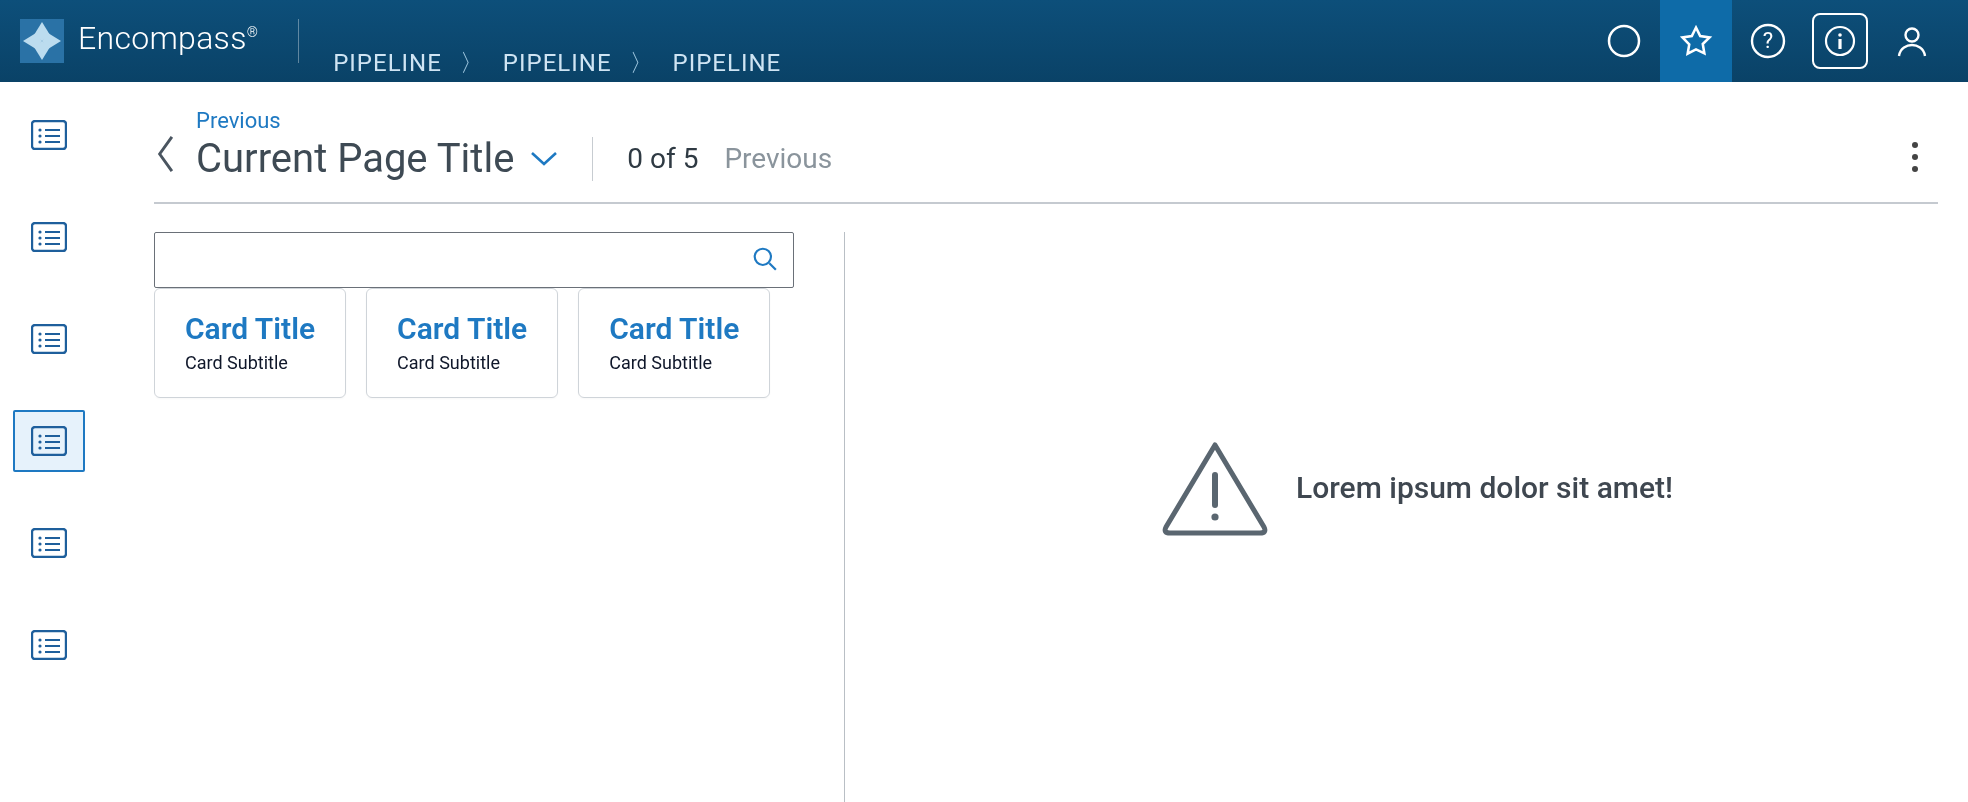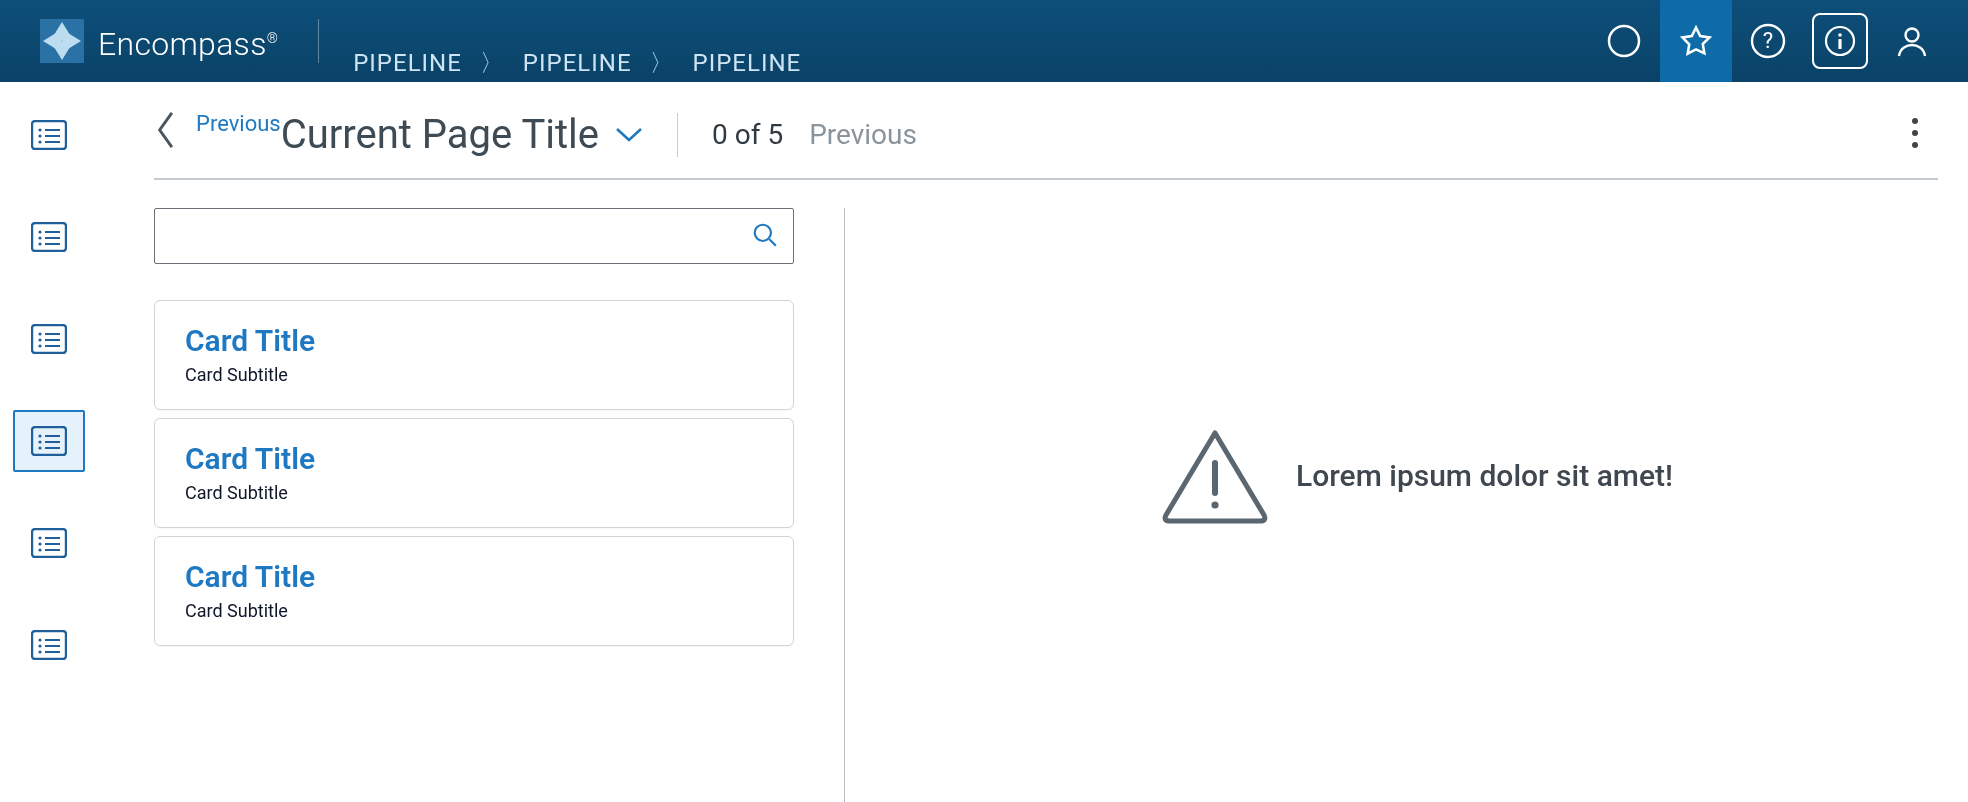--- a/index.html
+++ b/index.html
@@ -1,20 +1,20 @@
 <!DOCTYPE html>
 <html><head>
 <meta charset="utf-8">
 <style>
 * { margin:0; padding:0; box-sizing:border-box; font-family:-apple-system,BlinkMacSystemFont,"Segoe UI",Roboto,Helvetica,Arial,sans-serif; }
 body { width:1968px; height:802px; overflow:hidden; background:#fff; }
 
 
 .header { height:82px; background:linear-gradient(180deg,#0d4f7a 0%,#0a4267 100%); display:flex; align-items:center; padding:0 20px; color:#fff; }
-.brand { display:flex; align-items:flex-end; gap:14px;margin-left:20px; }
+.brand { display:flex; align-items:flex-start; gap:14px; }
 .brand-logo { width:44px; height:44px; }
 .brand-name { font-size:32px; font-weight:300; letter-spacing:0.3px; }
 .brand-name sup{ font-size:14px; vertical-align:super; }
 .vdiv { width:1px; height:44px; background:rgba(255,255,255,0.35); margin:0 34px 0 40px; }
 .breadcrumb { display:flex; align-items:center; gap:18px; font-size:24px; letter-spacing:1px; color:#cfe4f3; }
 .breadcrumb span{ color:#cfe4f3;margin-top:44px; }
 .breadcrumb .chev{ color:#9ec6df; }
 .header-spacer{ flex:1; }
 .hact { width:72px; height:82px; display:flex; align-items:center; justify-content:center; cursor:pointer; }
 .hact.star{ background:#0e6ba8; }
@@ -24,39 +24,39 @@
 
 .main { display:flex; height:720px; }
 .sidenav { width:98px; border-right:1px solid #fff; display:flex; flex-direction:column; padding-top:22px; gap:40px; align-items:center; }
 .navitem { width:72px; height:62px; display:flex; align-items:center; justify-content:center; border-radius:2px; cursor:pointer; }
 .navitem.active { background:#e6f2fb; border:2px solid #1e79c2; }
 .navicon { width:36px; height:30px; }
 
 .content { flex:1; padding:26px 30px 0 56px; display:flex; flex-direction:column; }
 .pagehead { display:flex; align-items:flex-end; gap:16px; }
 .back-chev { width:26px; height:44px; margin-bottom:6px; cursor:pointer; }
-.titlecol { display:flex; flex-direction:row; }
+.titlecol { display:flex; flex-direction:column; }
 .prev-link { color:#1e79c2; font-size:22px; margin-bottom:2px; cursor:pointer; }
 .titlerow { display:flex; align-items:center; gap:16px;justify-content:flex-end; }
 .pagetitle { font-size:40px; color:#3e4a54; font-weight:400; }
 .drop-chev { width:28px; height:18px; cursor:pointer; }
 .vsep { width:1px; height:44px; background:#c7ccd1; margin:0 18px; }
 .count { font-size:28px; color:#2f3a43; }
 .sel-label { font-size:28px; color:#8a949c; margin-left:10px; }
 .more { margin-left:auto; padding:10px 20px; cursor:pointer; }
 .more-dots{ display:flex; flex-direction:column; gap:6px; }
 .more-dots span{ width:6px; height:6px; background:#444; border-radius:50%; display:block; }
 .hr { height:2px; background:#c5cad0; margin:20px 0 28px 0; }
 
 .body { display:flex; gap:50px; flex:1; overflow:hidden; }
 .leftcol { width:640px; display:flex; flex-direction:column; }
 .search { position:relative; }
 .search input{ width:100%; height:56px; border:1.5px solid #6a7078; border-radius:2px; padding:0 54px 0 14px; font-size:20px; outline:none; }
 .search .sicon{ position:absolute; right:16px; top:14px; width:26px; height:26px; color:#1e79c2; }
-.cards { margin-top:36px; display:flex; flex-direction:column; gap:8px; }
+.cards { display:flex; flex-direction:row; gap:20px; }
 .card { border:1px solid #cfd4d9; border-radius:6px; padding:22px 30px 24px 30px; cursor:pointer; box-shadow:0 1px 2px rgba(0,0,0,0.03); }
 .card-title{ color:#1e79c2; font-size:30px; font-weight:600; }
 .card-sub{ color:#0f172a; font-size:18px; margin-top:6px; }
 .vline { width:1px; background:#b9bfc5; }
 .rightcol { flex:1; display:flex; flex-direction:row; align-items:center; justify-content:center; padding-bottom:60px; gap:26px; }
 .warn-ic { width:110px; height:100px; color:#5a6670; }
 .warn-msg { font-size:30px; color:#3f4750; font-weight:500; }
 .magnify { position:relative; width:1968px; height:802px; transform-origin:0 0; }
 </style>
 </head>

